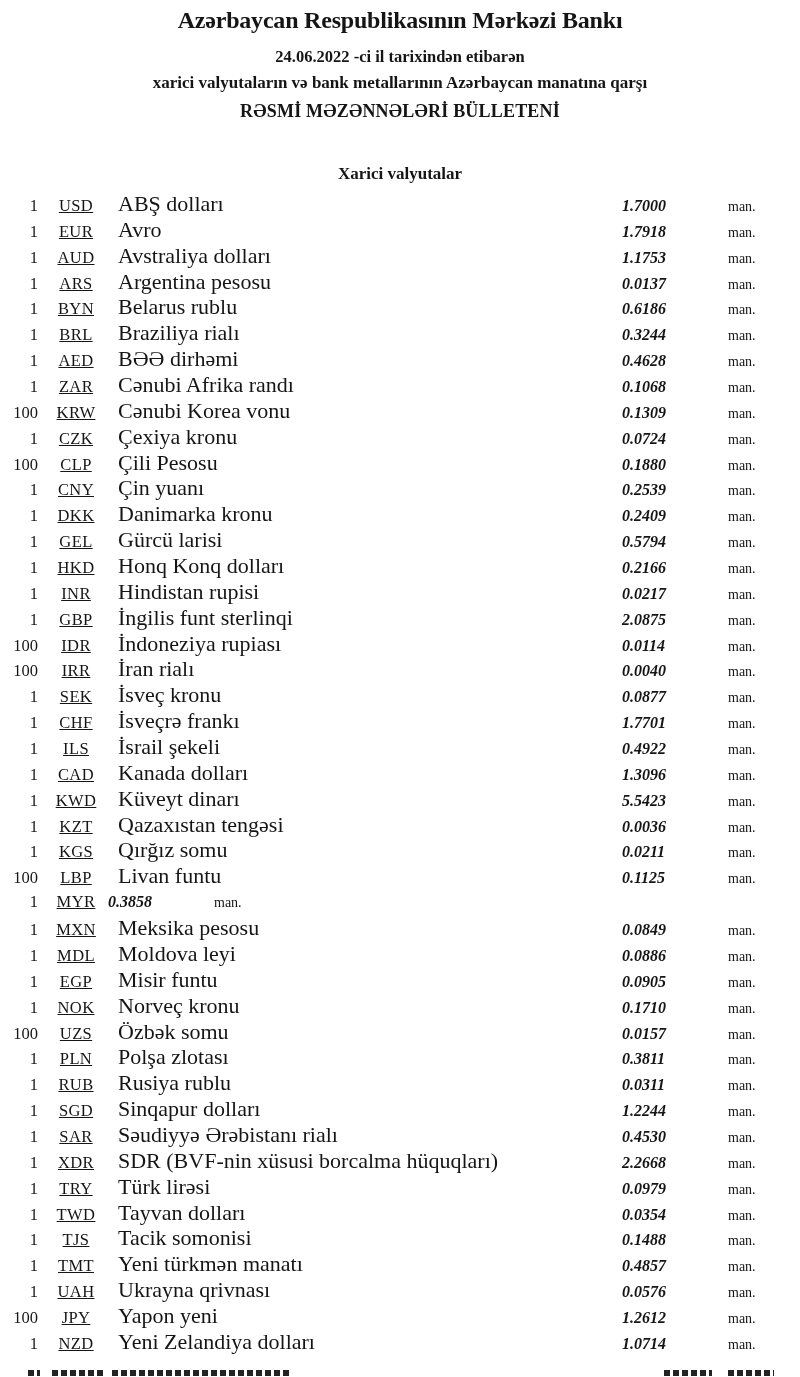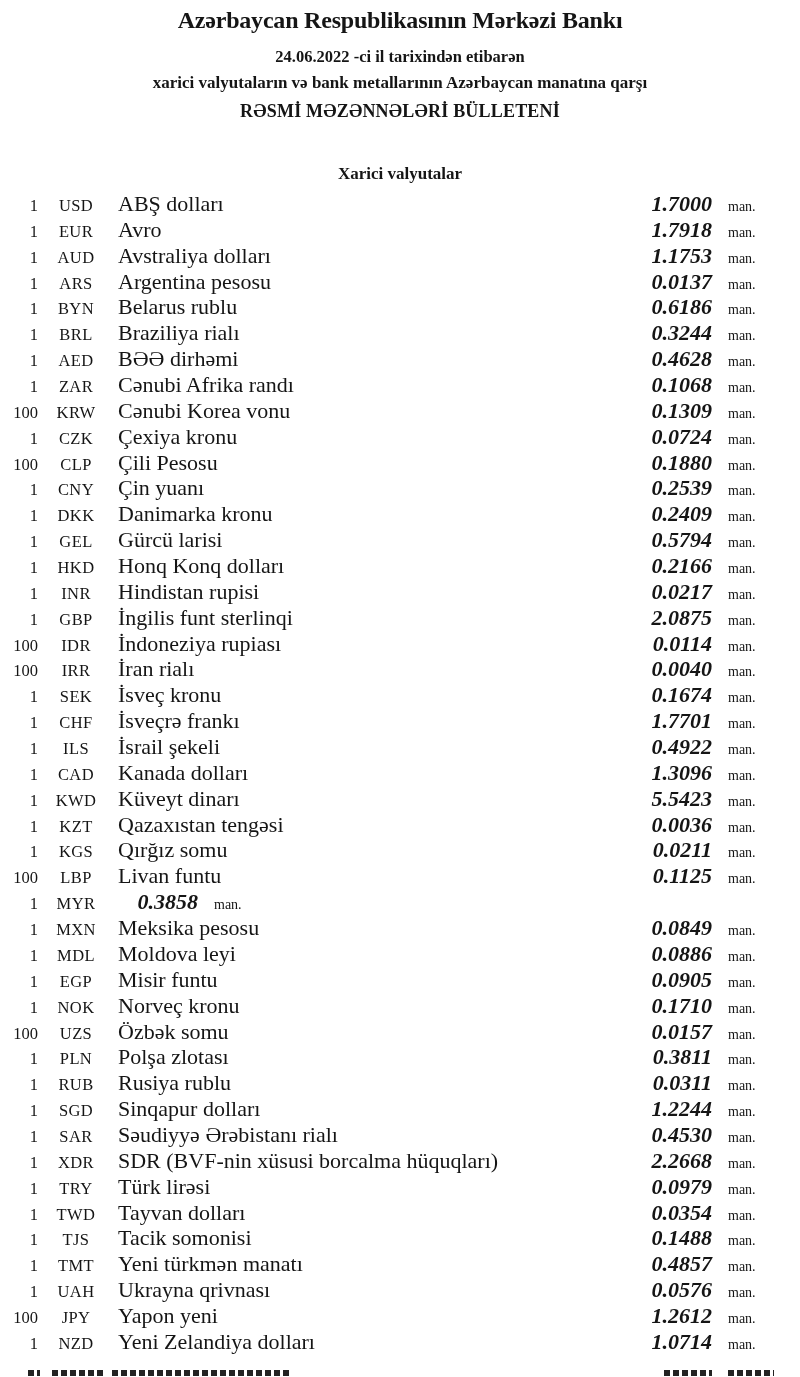--- a/index.html
+++ b/index.html
@@ -22,23 +22,23 @@
 
   .rates { position: absolute; top: 191px; left: 0; right: 0; }
   .row {
     display: flex;
     align-items: baseline;
     line-height: 25.87px;
     height: 25.87px;
     padding-right: 25px;
   }
   .qty  { flex: 0 0 38px;  text-align: right;  font-size: 16.5px; }
-  .code { flex: 0 0 64px;  margin-left: 6px;   text-align: center; font-size: 16.5px; letter-spacing: 0.4px; }
+  .code { flex: 0 0 64px;  margin-left: 6px;   text-align: center; font-size: 16.5px; letter-spacing: 0.4px; text-decoration: underline; }
   .name { flex: 1 1 auto;  margin-left: 10px;  font-size: 22px; overflow: hidden; white-space: nowrap; }
-  .rate { flex: 0 0 90px;  text-align: right;  font-size: 22px; font-weight: bold; font-style: italic; }
+  .rate { flex: 0 0 90px;  text-align: left;  font-size: 16px; font-weight: bold; font-style: italic; }
   .unit { flex: 0 0 47px;  margin-left: 16px;  font-size: 14px; }
 
   
   .clip-row { position: absolute; top: 1370px; left: 0; right: 0; height: 7px; }
   .clip-strip {
     position: absolute; top: 0; height: 6px;
     background-image: repeating-linear-gradient(90deg, #232323 0px, #232323 6px, #ffffff 6px, #ffffff 9px);
   }
   .cs1 { left: 28px;  width: 12px; }
   .cs2 { left: 52px;  width: 52px; }
@@ -188,21 +188,21 @@
       <span class="qty">100</span>
       <span class="code">IRR</span>
       <span class="name">İran rialı</span>
       <span class="rate">0.0040</span>
       <span class="unit">man.</span>
     </div>
       <div class="row">
       <span class="qty">1</span>
       <span class="code">SEK</span>
       <span class="name">İsveç kronu</span>
-      <span class="rate">0.1674</span>
+      <span class="rate">0.0877</span>
       <span class="unit">man.</span>
     </div>
       <div class="row">
       <span class="qty">1</span>
       <span class="code">CHF</span>
       <span class="name">İsveçrə frankı</span>
       <span class="rate">1.7701</span>
       <span class="unit">man.</span>
     </div>
       <div class="row">

